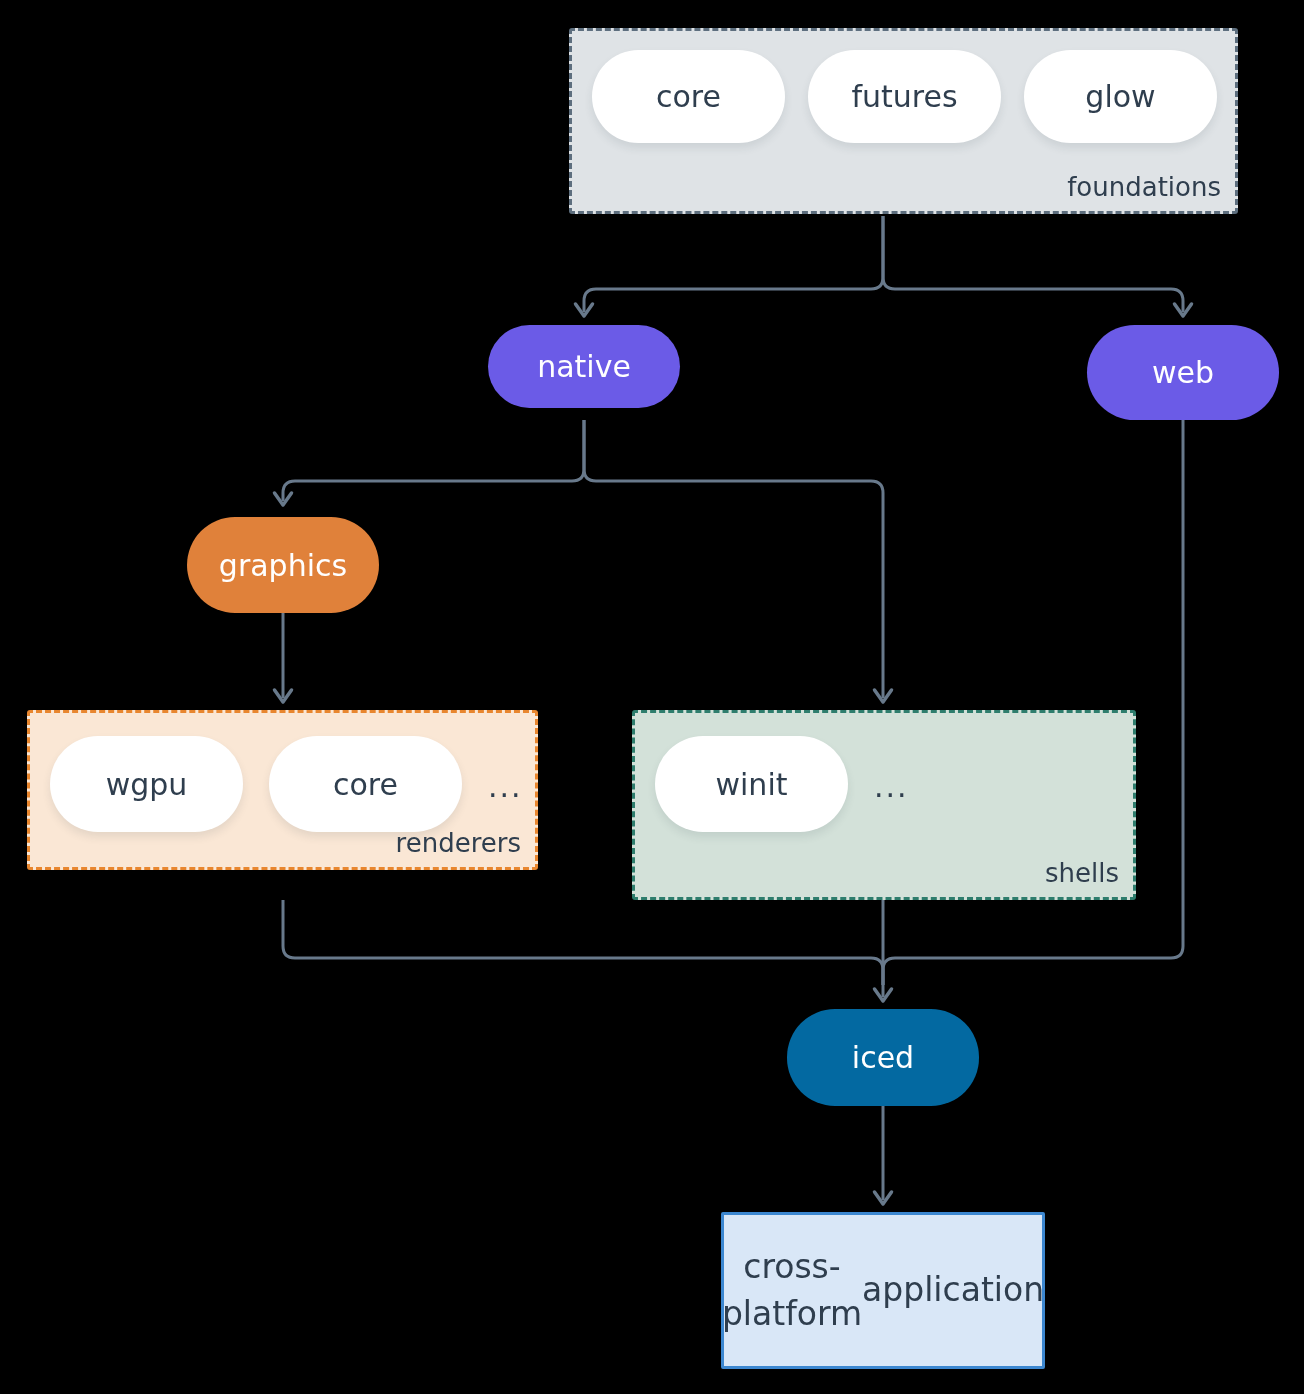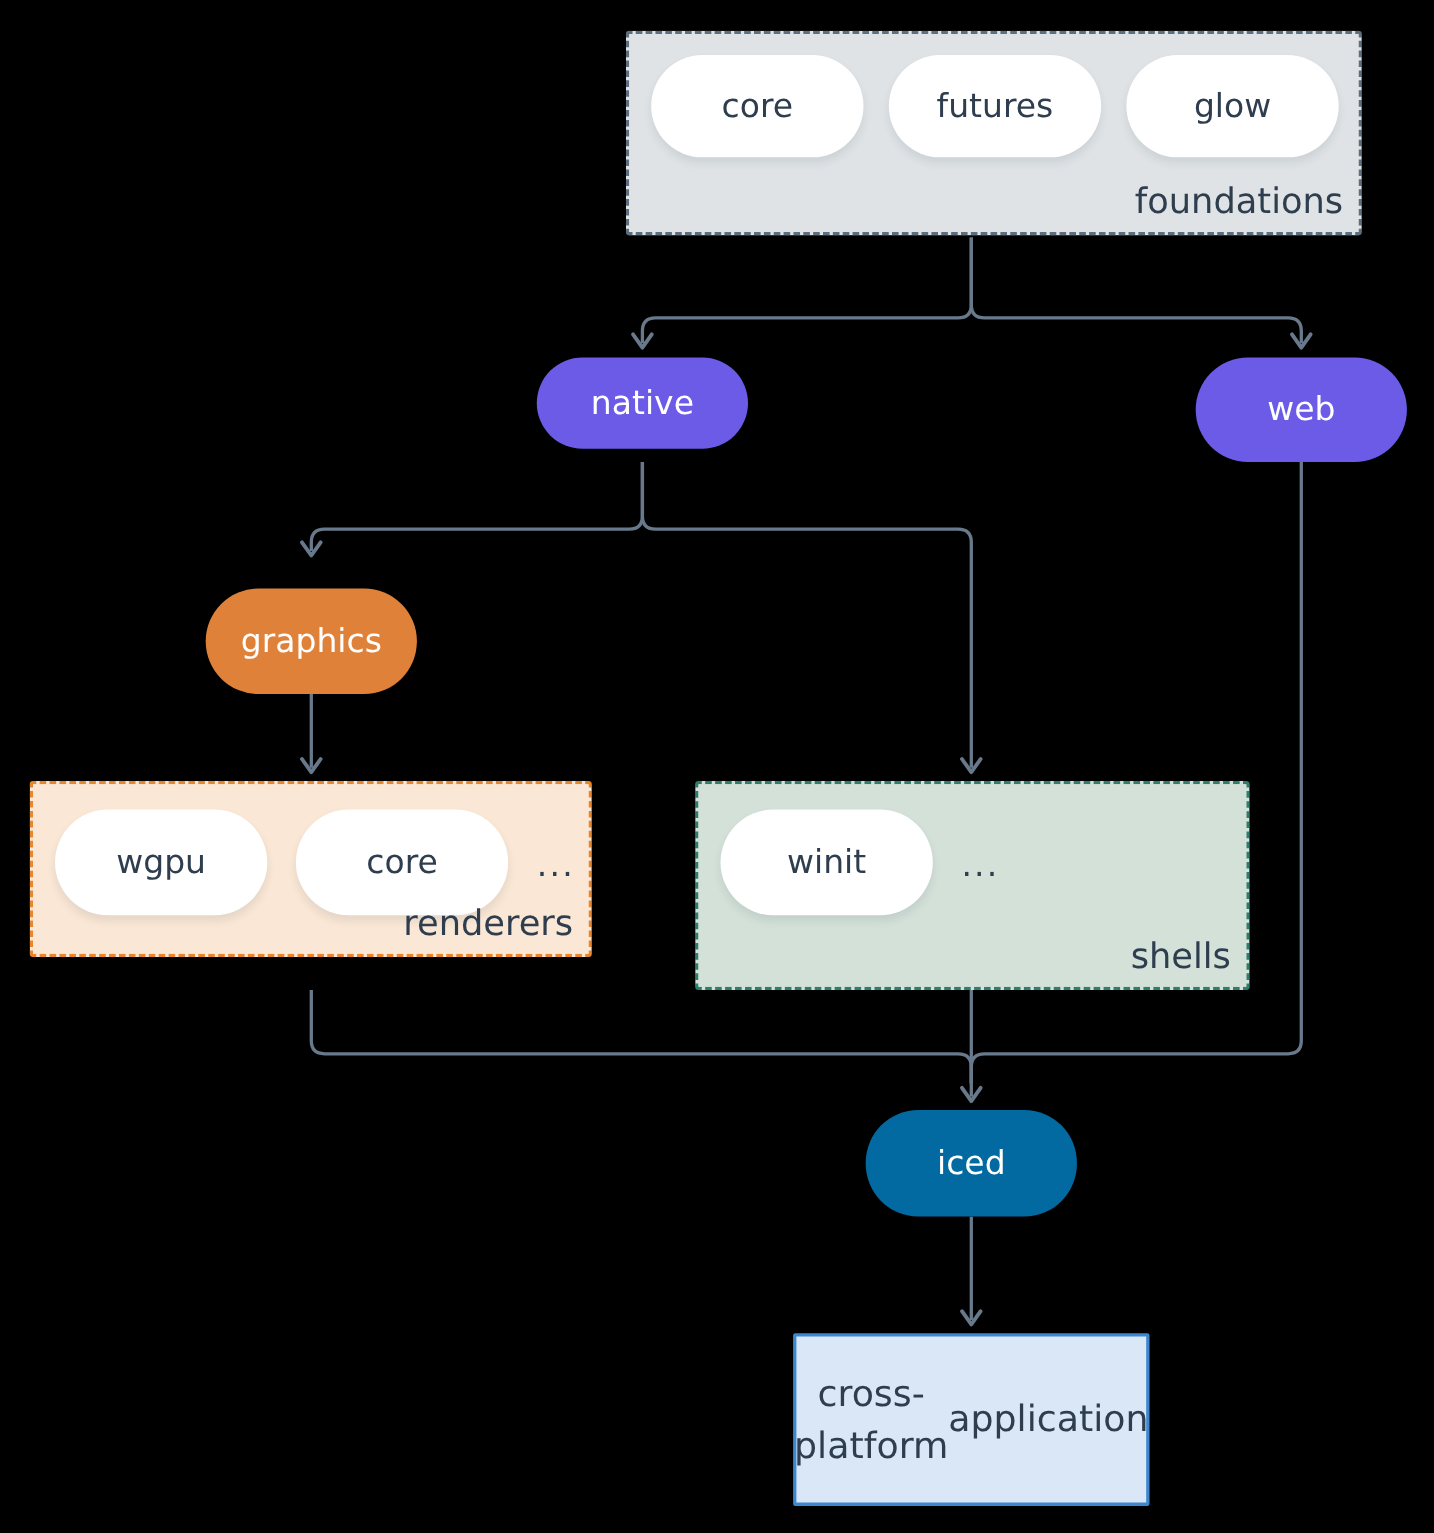--- a/index.html
+++ b/index.html
@@ -24,27 +24,27 @@
   .foundations .pill-row{padding:19px 0 0 20px;gap:23px;}
   .renderers .pill-row,.shells .pill-row{padding:23px 0 0 20px;gap:26px;}
 
   .pill{background:#fff;border-radius:48px;display:flex;align-items:center;justify-content:center;
     color:#2f3e4e;font-size:30px;box-shadow:0 5px 8px rgba(40,55,70,0.10);}
   .foundations .pill{width:193px;height:93px;}
   .renderers .pill,.shells .pill{width:193px;height:96px;}
 
   .ellipsis{color:#2f3e4e;font-size:30px;align-self:center;padding-top:4px;letter-spacing:2px;}
 
-  .group-label{position:absolute;right:14px;bottom:9px;color:#2f3e4e;font-size:32px;}
+  .group-label{position:absolute;right:14px;bottom:9px;color:#2f3e4e;font-size:26px;}
 
   .node{position:absolute;display:flex;align-items:center;justify-content:center;
     color:#ffffff;font-size:30px;border-radius:48px;}
   .node.native{left:488px;top:325px;width:192px;height:83px;background:#6b5be7;}
   .node.web{left:1087px;top:325px;width:192px;height:95px;background:#6b5be7;}
-  .node.graphics{left:187px;top:517px;width:192px;height:96px;background:#e0813a;margin-top:18px;}
+  .node.graphics{left:187px;top:517px;width:192px;height:96px;background:#e0813a;}
   .node.iced{left:787px;top:1009px;width:192px;height:97px;background:#0369a1;}
 
   .app-box{position:absolute;left:721px;top:1212px;width:324px;height:157px;box-sizing:border-box;
     background:#d9e7f7;border:3px solid #3c87d0;border-radius:2px;
     display:flex;flex-direction:row;align-items:center;justify-content:center;
     color:#2f3e4e;font-size:33px;line-height:1.42;text-align:center;}
 </style>
 </head>
 <body>
 

